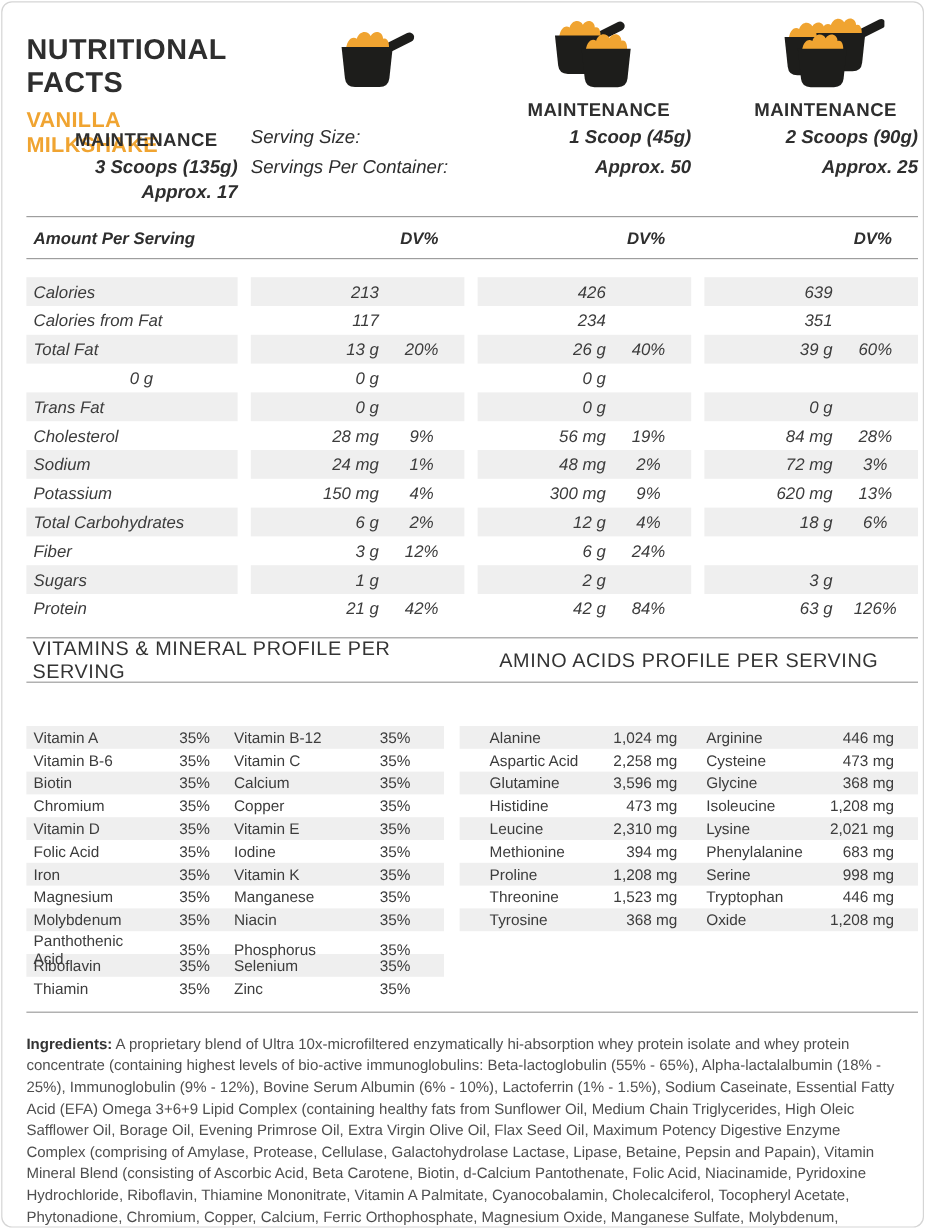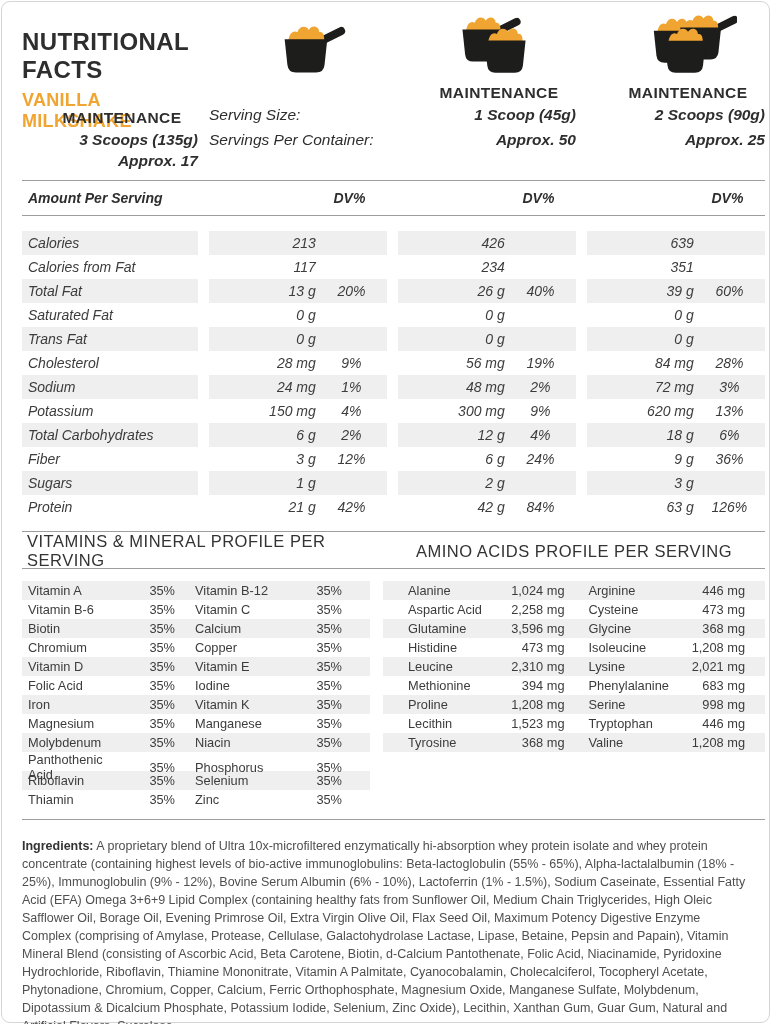--- a/index.html
+++ b/index.html
@@ -51,21 +51,21 @@
   .n-row.stripe .n-cell{background:var(--stripe);}
 
   
   .bottom-grid{display:grid;grid-template-columns:348px 1fr;column-gap:13px;}
   .titles{align-items:center;height:36px;}
   .sec-title{font-size:16.5px;letter-spacing:.5px;color:#333;}
   .sec-title.left{padding-left:5px;}
   .sec-title.right{text-align:center;}
 
   
-  .profiles{margin-top:12px;}
+  .profiles{margin-top:36px;}
   .p-row{display:grid;height:19px;align-items:center;font-size:12.8px;color:var(--text-body);}
   .p-row.vit{grid-template-columns:1fr 48px 20px 1fr 48px;padding:0 28px 0 6px;}
   .p-row.ami{grid-template-columns:1fr 68px 24px 1fr 68px;padding:0 20px 0 25px;}
   .p-row.stripe{background:var(--stripe);}
   .p-val{text-align:right;}
 
   
   .ingredients{margin-top:17px;padding-right:14px;font-size:12.5px;line-height:18px;
     color:var(--ing);}
   .ing-label{font-weight:700;color:#333;}
@@ -194,21 +194,20 @@
         <div class="n-cell n-group">
           <span class="n-amount">26 g</span>
           <span class="n-dv">40%</span>
         </div>
         <div class="n-cell n-group">
           <span class="n-amount">39 g</span>
           <span class="n-dv">60%</span>
         </div>
       </div>
       <div class="n-row">
-        <div class="n-cell n-label">Saturated Fat</div>
         <div class="n-cell n-group">
           <span class="n-amount">0 g</span>
           <span class="n-dv"></span>
         </div>
         <div class="n-cell n-group">
           <span class="n-amount">0 g</span>
           <span class="n-dv"></span>
         </div>
         <div class="n-cell n-group">
           <span class="n-amount">0 g</span>
@@ -292,24 +291,20 @@
       </div>
       <div class="n-row">
         <div class="n-cell n-label">Fiber</div>
         <div class="n-cell n-group">
           <span class="n-amount">3 g</span>
           <span class="n-dv">12%</span>
         </div>
         <div class="n-cell n-group">
           <span class="n-amount">6 g</span>
           <span class="n-dv">24%</span>
-        </div>
-        <div class="n-cell n-group">
-          <span class="n-amount">9 g</span>
-          <span class="n-dv">36%</span>
         </div>
       </div>
       <div class="n-row stripe">
         <div class="n-cell n-label">Sugars</div>
         <div class="n-cell n-group">
           <span class="n-amount">1 g</span>
           <span class="n-dv"></span>
         </div>
         <div class="n-cell n-group">
           <span class="n-amount">2 g</span>
@@ -477,31 +472,31 @@
           <span class="p-val">683 mg</span>
         </div>
         <div class="p-row ami stripe">
           <span class="p-name">Proline</span>
           <span class="p-val">1,208 mg</span>
           <span class="p-gap"></span>
           <span class="p-name">Serine</span>
           <span class="p-val">998 mg</span>
         </div>
         <div class="p-row ami">
-          <span class="p-name">Lecithin</span>
+          <span class="p-name">Threonine</span>
           <span class="p-val">1,523 mg</span>
           <span class="p-gap"></span>
           <span class="p-name">Tryptophan</span>
           <span class="p-val">446 mg</span>
         </div>
         <div class="p-row ami stripe">
           <span class="p-name">Tyrosine</span>
           <span class="p-val">368 mg</span>
           <span class="p-gap"></span>
-          <span class="p-name">Valine</span>
+          <span class="p-name">Oxide</span>
           <span class="p-val">1,208 mg</span>
         </div>
       </div>
   </div>
 
   <hr class="rule rule-5">
 
   <p class="ingredients"><span class="ing-label">Ingredients:</span> <span>A proprietary blend of Ultra 10x-microfiltered enzymatically hi-absorption whey protein isolate and whey protein concentrate (containing highest levels of bio-active immunoglobulins:  Beta-lactoglobulin (55% - 65%), Alpha-lactalalbumin (18% - 25%), Immunoglobulin (9% - 12%), Bovine Serum Albumin (6% - 10%), Lactoferrin (1% - 1.5%), Sodium Caseinate, Essential Fatty Acid (EFA) Omega 3+6+9 Lipid Complex (containing healthy fats from Sunflower Oil, Medium Chain Triglycerides, High Oleic Safflower Oil, Borage Oil, Evening Primrose Oil, Extra Virgin Olive Oil, Flax Seed Oil, Maximum Potency Digestive Enzyme Complex (comprising of Amylase, Protease, Cellulase, Galactohydrolase Lactase, Lipase, Betaine, Pepsin and Papain), Vitamin Mineral Blend (consisting of Ascorbic Acid, Beta Carotene, Biotin, d-Calcium Pantothenate, Folic Acid, Niacinamide, Pyridoxine Hydrochloride, Riboflavin, Thiamine Mononitrate, Vitamin A Palmitate, Cyanocobalamin, Cholecalciferol, Tocopheryl Acetate, Phytonadione, Chromium, Copper, Calcium, Ferric Orthophosphate, Magnesium Oxide, Manganese Sulfate, Molybdenum, Dipotassium &amp; Dicalcium Phosphate, Potassium Iodide, Selenium, Zinc Oxide), Lecithin, Xanthan Gum, Guar Gum, Natural and Artificial Flavors, Sucralose.</span></p>
 
 </div>

